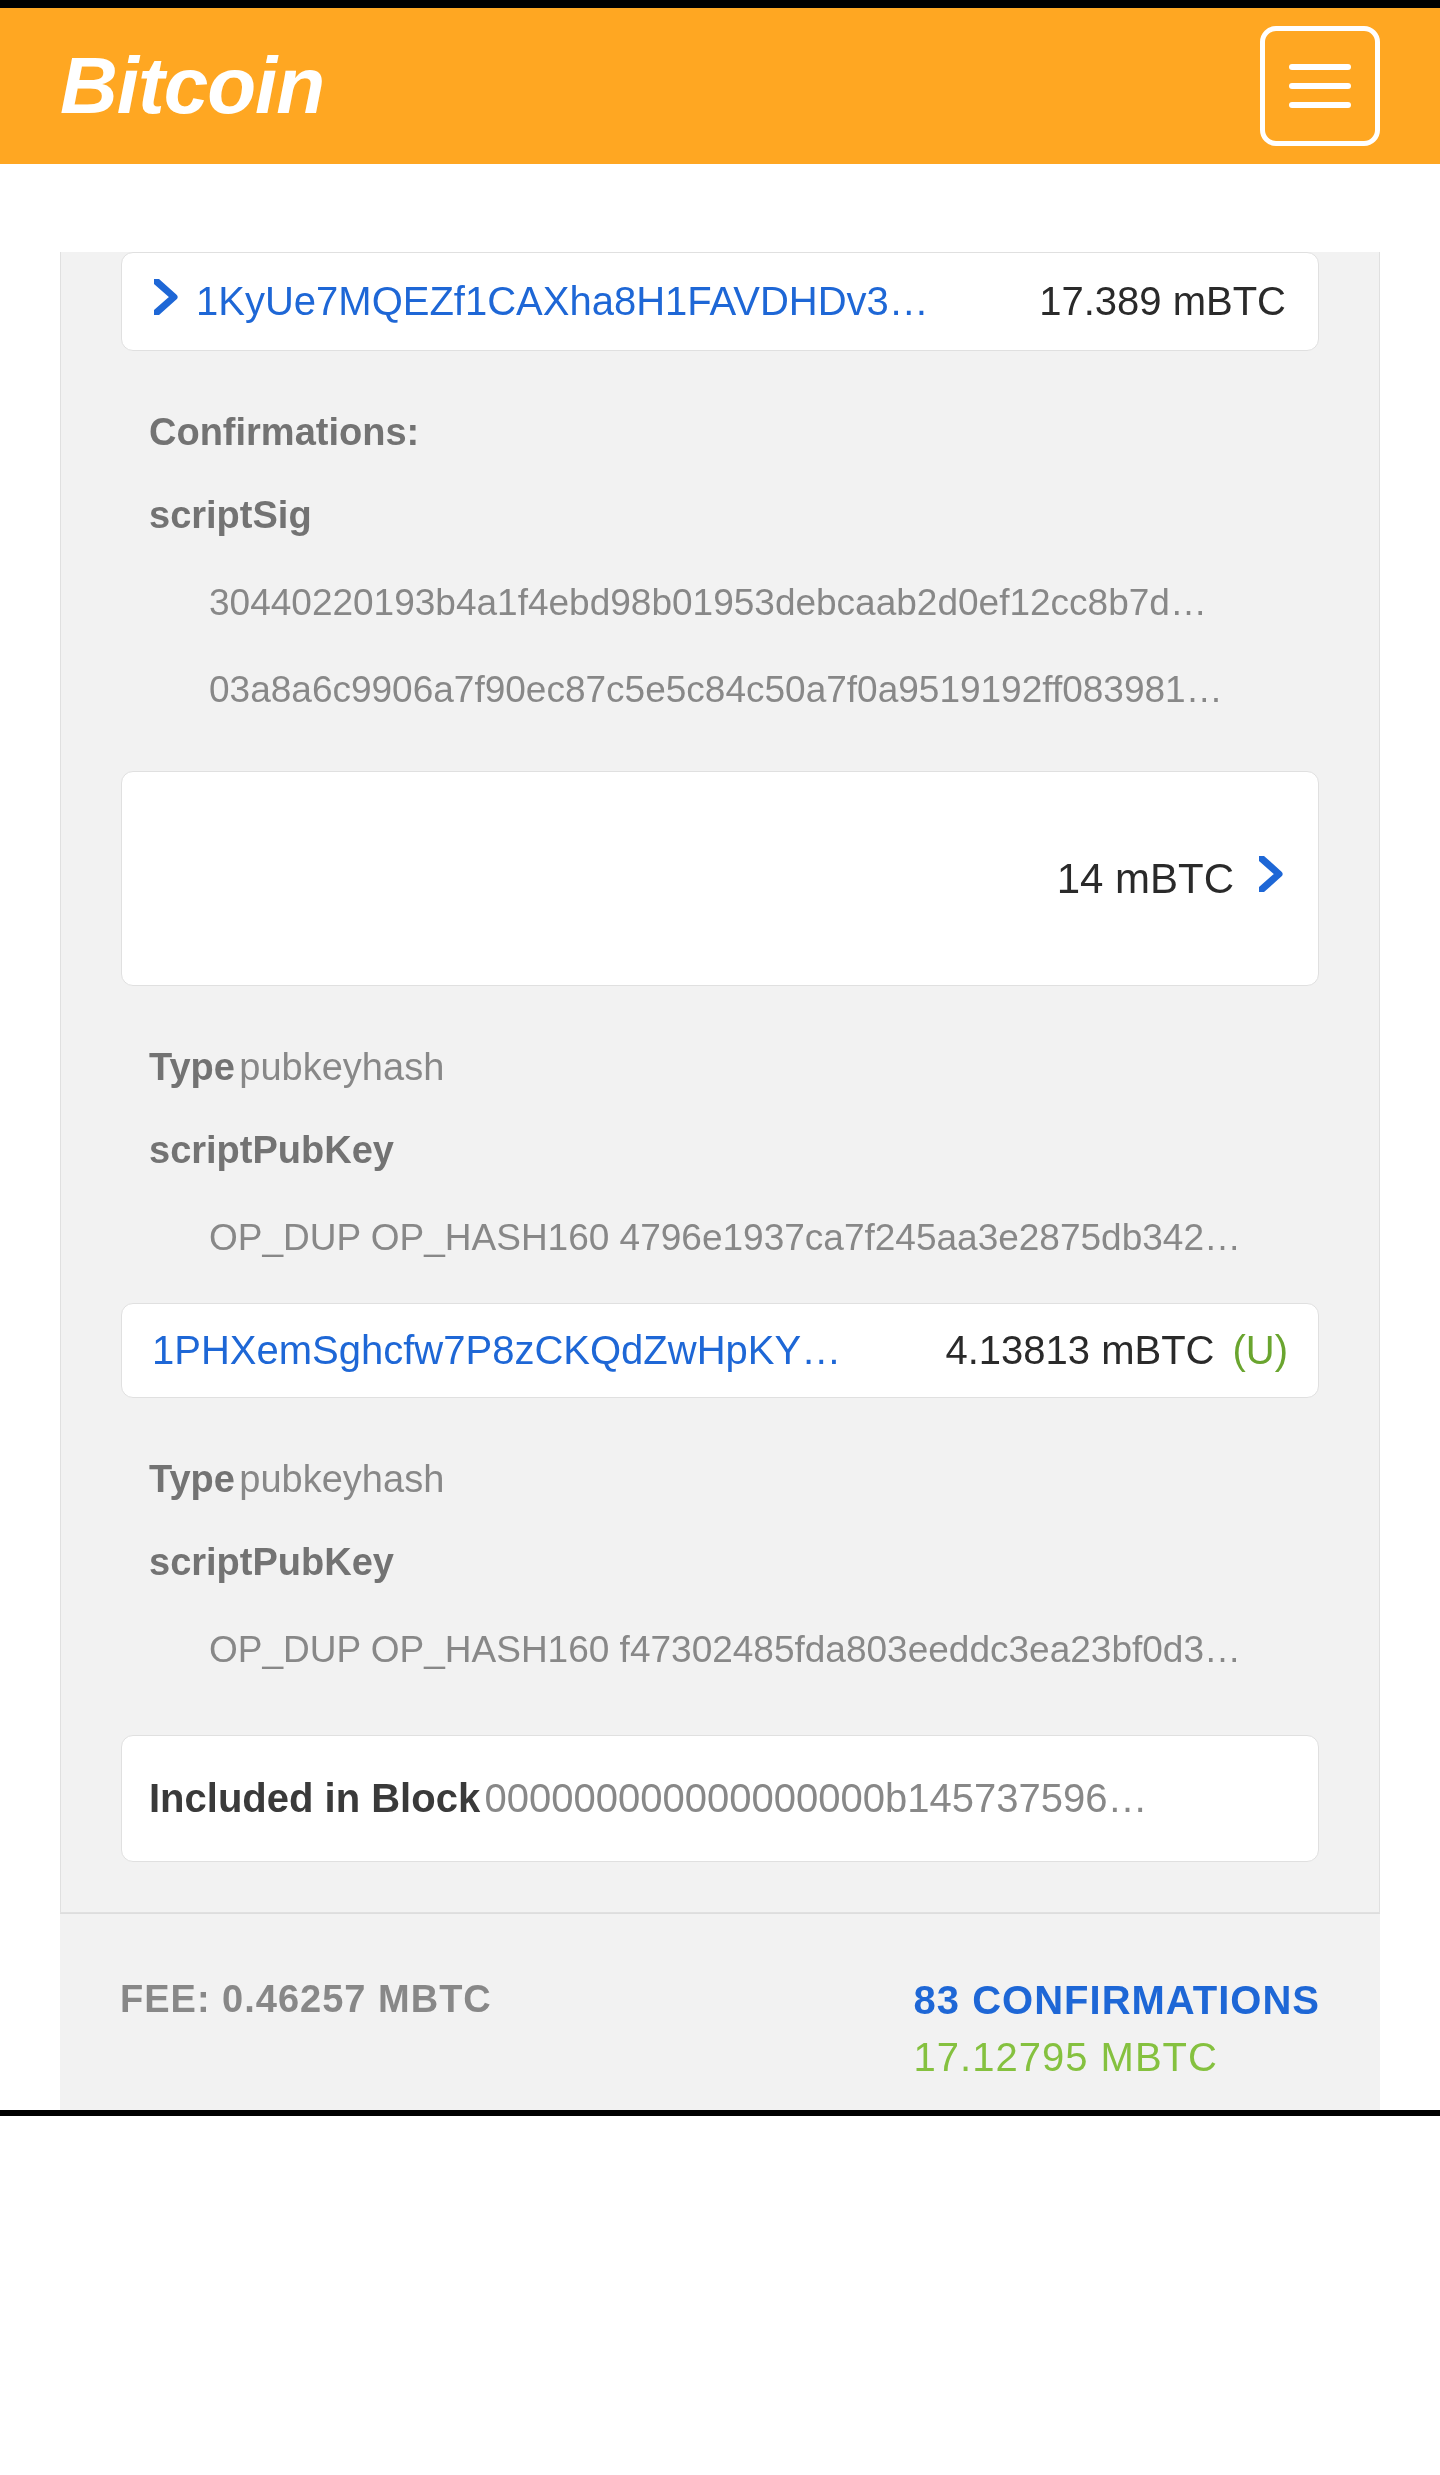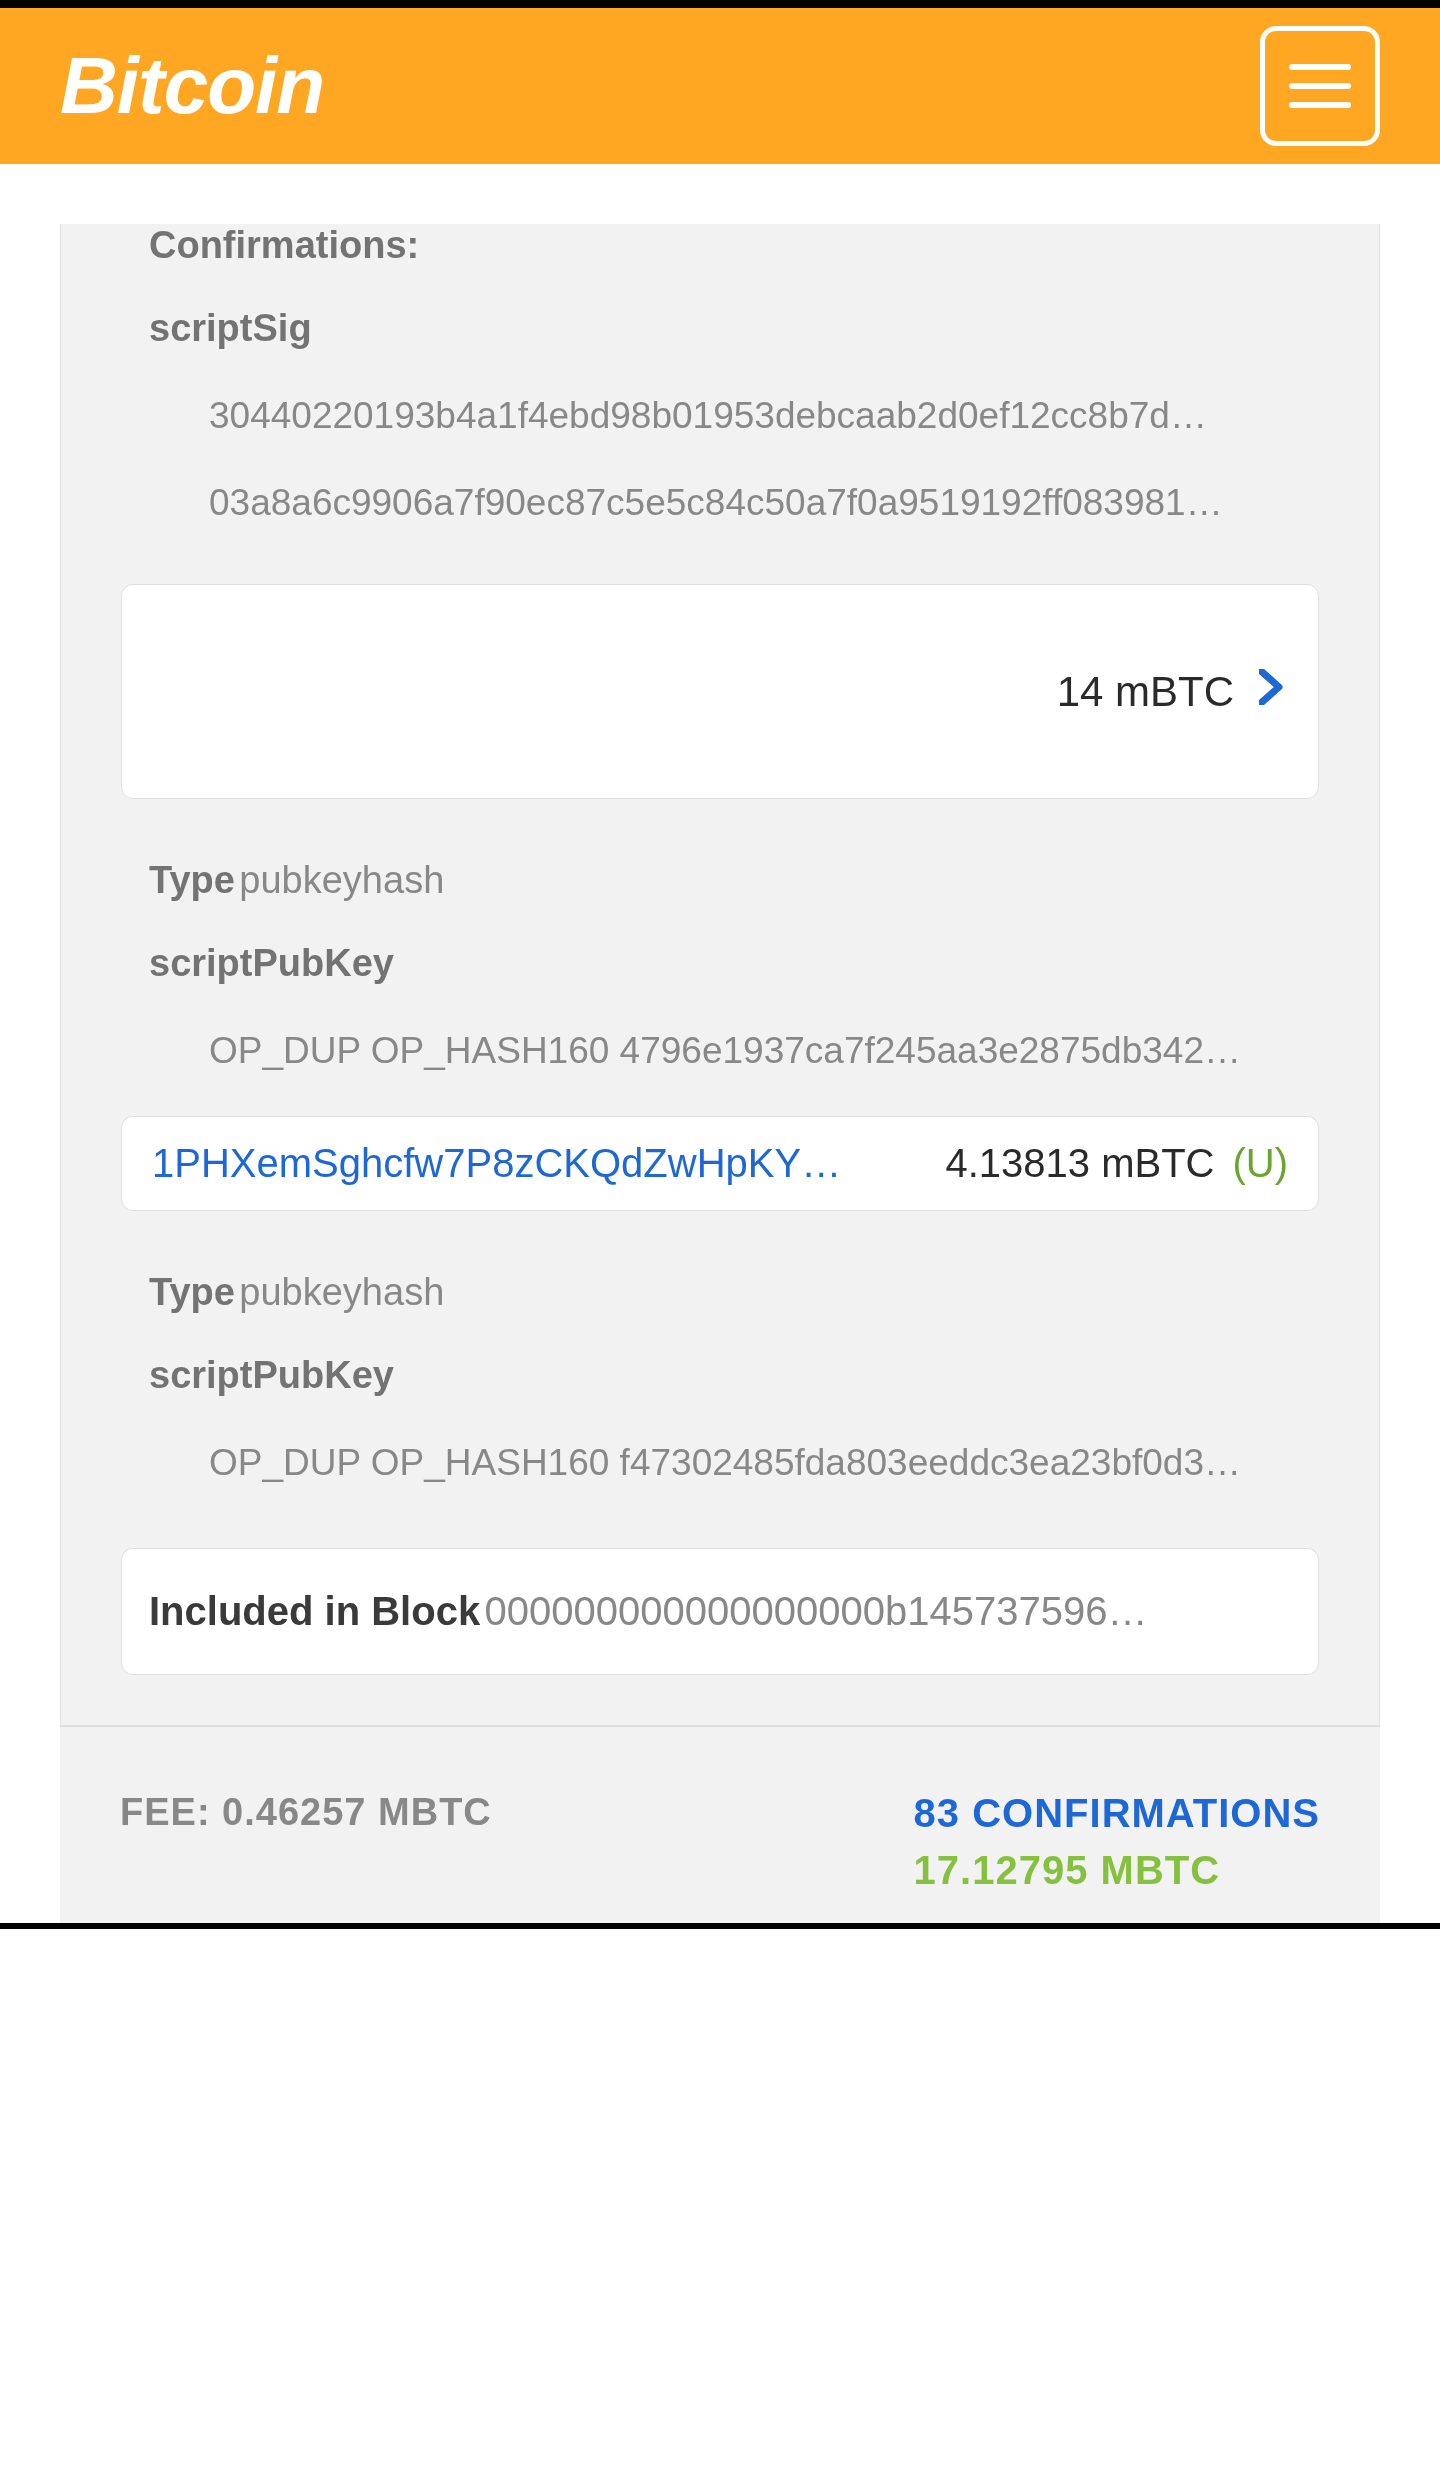--- a/index.html
+++ b/index.html
@@ -25,40 +25,51 @@
 .out-amt{color:#2a2a2a;font-size:42px;font-weight:500}
 .addr2-card{margin-top:44px;padding:24px 30px}
 .u-flag{color:#6aa52f;font-size:40px;font-weight:500}
 .block-card{margin-top:64px;padding:40px 27px}
 .block-lab{color:#3a3a3a;font-size:40px;font-weight:700}
 .block-hash{color:#888;font-size:40px;font-weight:500}
 .footer{border-top:1px solid #ddd;background:#f2f2f2;margin:0 60px;padding:64px 60px 30px;display:flex;justify-content:space-between;align-items:flex-start}
 .fee{color:#888;font-size:38px;font-weight:700;letter-spacing:1px}
 .conf-block{text-align:left}
 .confs{color:#1e67d6;font-size:40px;font-weight:700;letter-spacing:1px}
-.total{color:#85c13f;font-size:40px;font-weight:700;letter-spacing:1px;margin-top:12px}
+.total{color:#85c13f;font-size:40px;font-weight:400;letter-spacing:1px;margin-top:12px}
 .end-bar{height:6px;background:#000}
 .ell{white-space:nowrap;overflow:hidden;text-overflow:ellipsis}
 </style>
 </head>
 <body>
 
 <div class="black-bar"></div>
 
 <nav class="navbar">
   <div class="brand">Bitcoin</div>
   <div class="menu-btn">
     <span></span>
     <span></span>
     <span></span>
   </div>
 </nav>
 
 <div class="content">
 
+  <div class="card">
+    <div class="input-row">
+      <span class="chev">
+        <svg width="24" height="36" viewBox="0 0 24 36">
+            <path d="M2 2 L20 18 L2 34" stroke="#1e67d6" stroke-width="7" fill="none" stroke-linecap="round" stroke-linejoin="round"></path>
+          </svg>
+      </span>
+      <span class="addr-link">1KyUe7MQEZf1CAXha8H1FAVDHDv3…</span>
+      <span class="amt">17.389 mBTC</span>
+    </div>
+  </div>
 
   <div class="section">
     <div class="label-row">
       <span class="lab">Confirmations:</span>
     </div>
     <div class="label-row">
       <span class="lab">scriptSig</span>
     </div>
     <div class="hex-line">30440220193b4a1f4ebd98b01953debcaab2d0ef12cc8b7d…</div>
     <div class="hex-line">03a8a6c9906a7f90ec87c5e5c84c50a7f0a9519192ff083981…</div>

